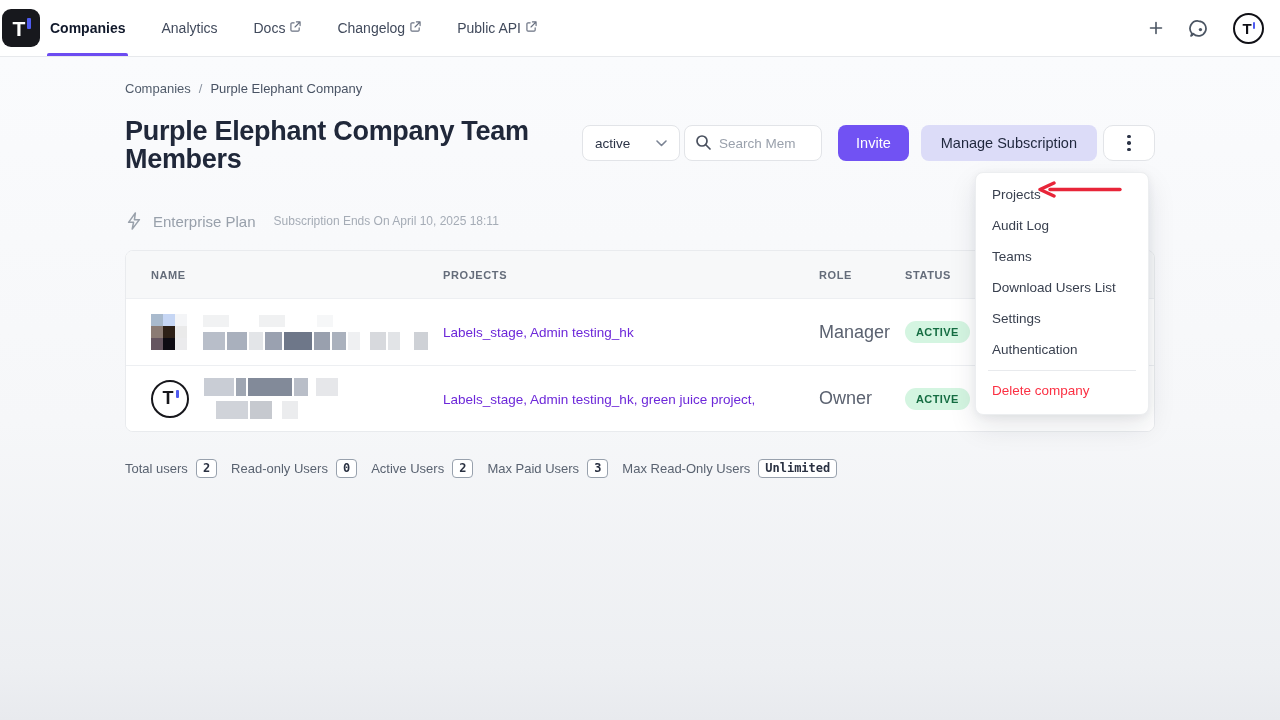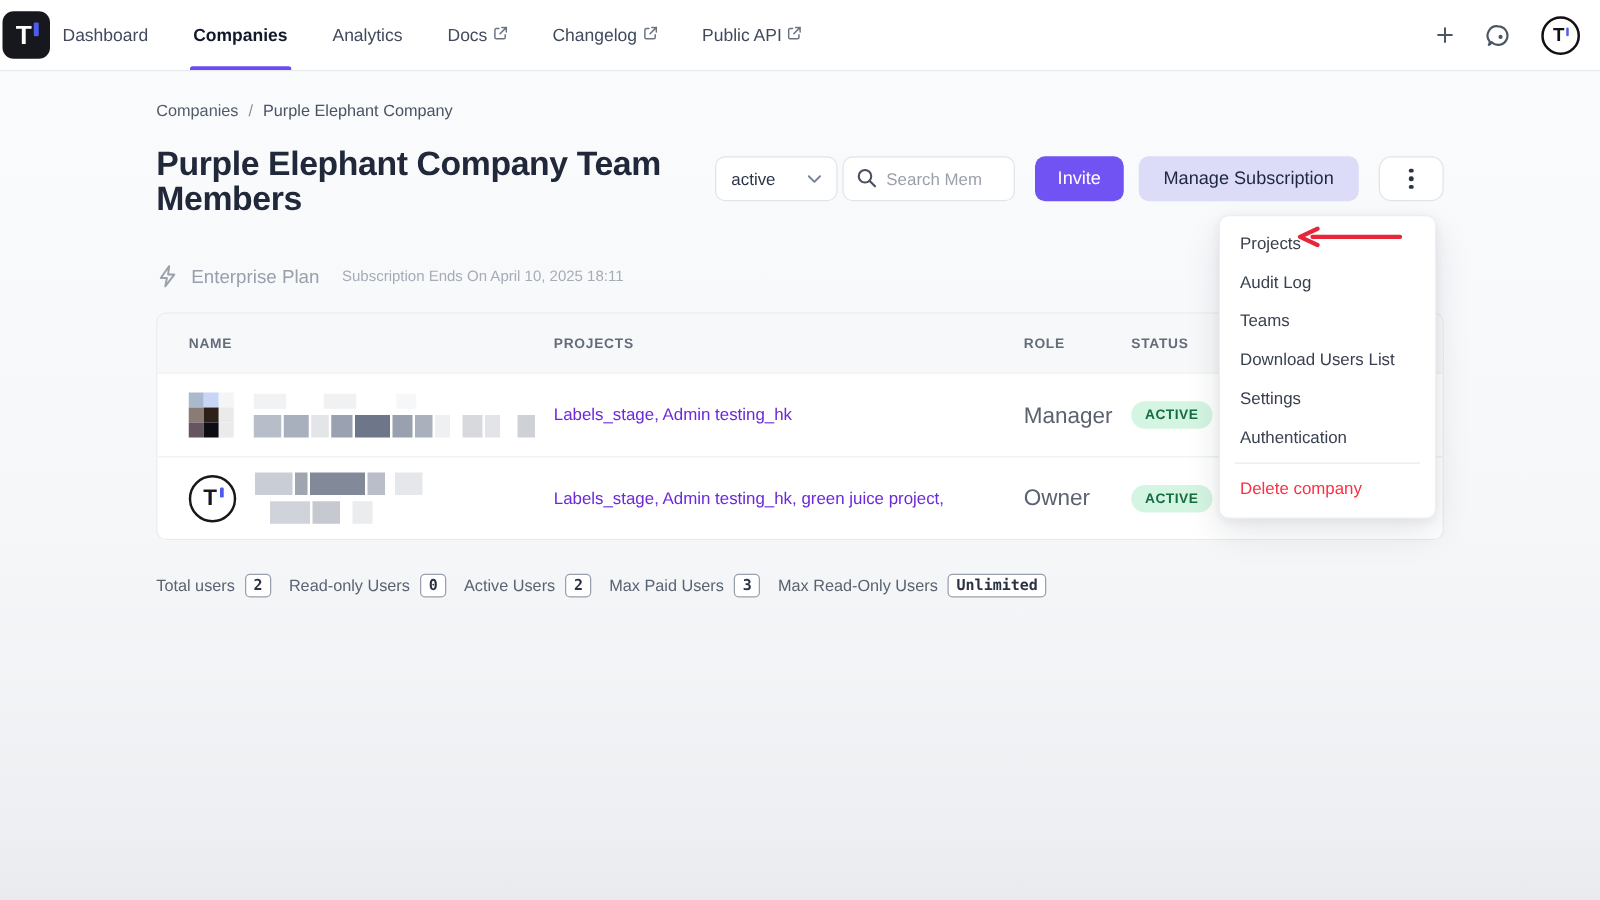--- a/index.html
+++ b/index.html
@@ -74,21 +74,21 @@
   }
   .search-box input::placeholder { color:#9aa1ac; }
   .search-box .search-glyph { position:absolute; left:11px; top:9px; }
   .btn-invite {
     height:36px; padding:0 18px; border:none; border-radius:8px; background:#7152f3;
     color:#fff; font-size:14.5px; cursor:pointer; margin-right:12px;
     font-family:"Liberation Sans", sans-serif;
   }
   .btn-manage {
     height:36px; padding:0 20px; border:none; border-radius:8px; background:#dcdcf8;
-    color:#1f273d; font-size:14.5px; font-weight:500; cursor:pointer; margin-right:16px;
+    color:#1f273d; font-size:14.5px; font-weight:500; cursor:pointer; margin-right:6px;
     font-family:"Liberation Sans", sans-serif;
   }
   .btn-kebab {
     height:36px; width:52px; background:#fff; border:1px solid #e2e4e8; border-radius:10px;
     display:flex; flex-direction:column; align-items:center; justify-content:center; gap:3px; cursor:pointer;
   }
   .btn-kebab i { width:3.5px; height:3.5px; border-radius:50%; background:#2b3346; }
 
   .plan-row { margin-top:38px; display:flex; align-items:center; gap:10px; }
   .plan-label { font-size:15px; color:#98a0ab; }
@@ -160,23 +160,20 @@
 </style>
 </head>
 <body>
 
 <nav class="topnav">
   <div class="brand">
     <span class="brand-t">T</span>
     <span class="brand-tick"></span>
   </div>
   <div class="nav-items">
-    <a class="nav-item">
-        <span>Dashboard</span>
-      </a>
     <a class="nav-item active">
         <span>Companies</span>
       </a>
     <a class="nav-item">
         <span>Analytics</span>
       </a>
     <a class="nav-item">
         <span>Docs</span>
       <svg class="ext-icon" width="11" height="11" viewBox="0 0 12 12">
           <path d="M4.5 2H2.2C1.5 2 1 2.5 1 3.2v6.6C1 10.5 1.5 11 2.2 11h6.6c.7 0 1.2-.5 1.2-1.2V7.5M7 1h4v4M11 1L5.5 6.5" fill="none" stroke="#6a7282" stroke-width="1.3" stroke-linecap="round" stroke-linejoin="round"></path>

